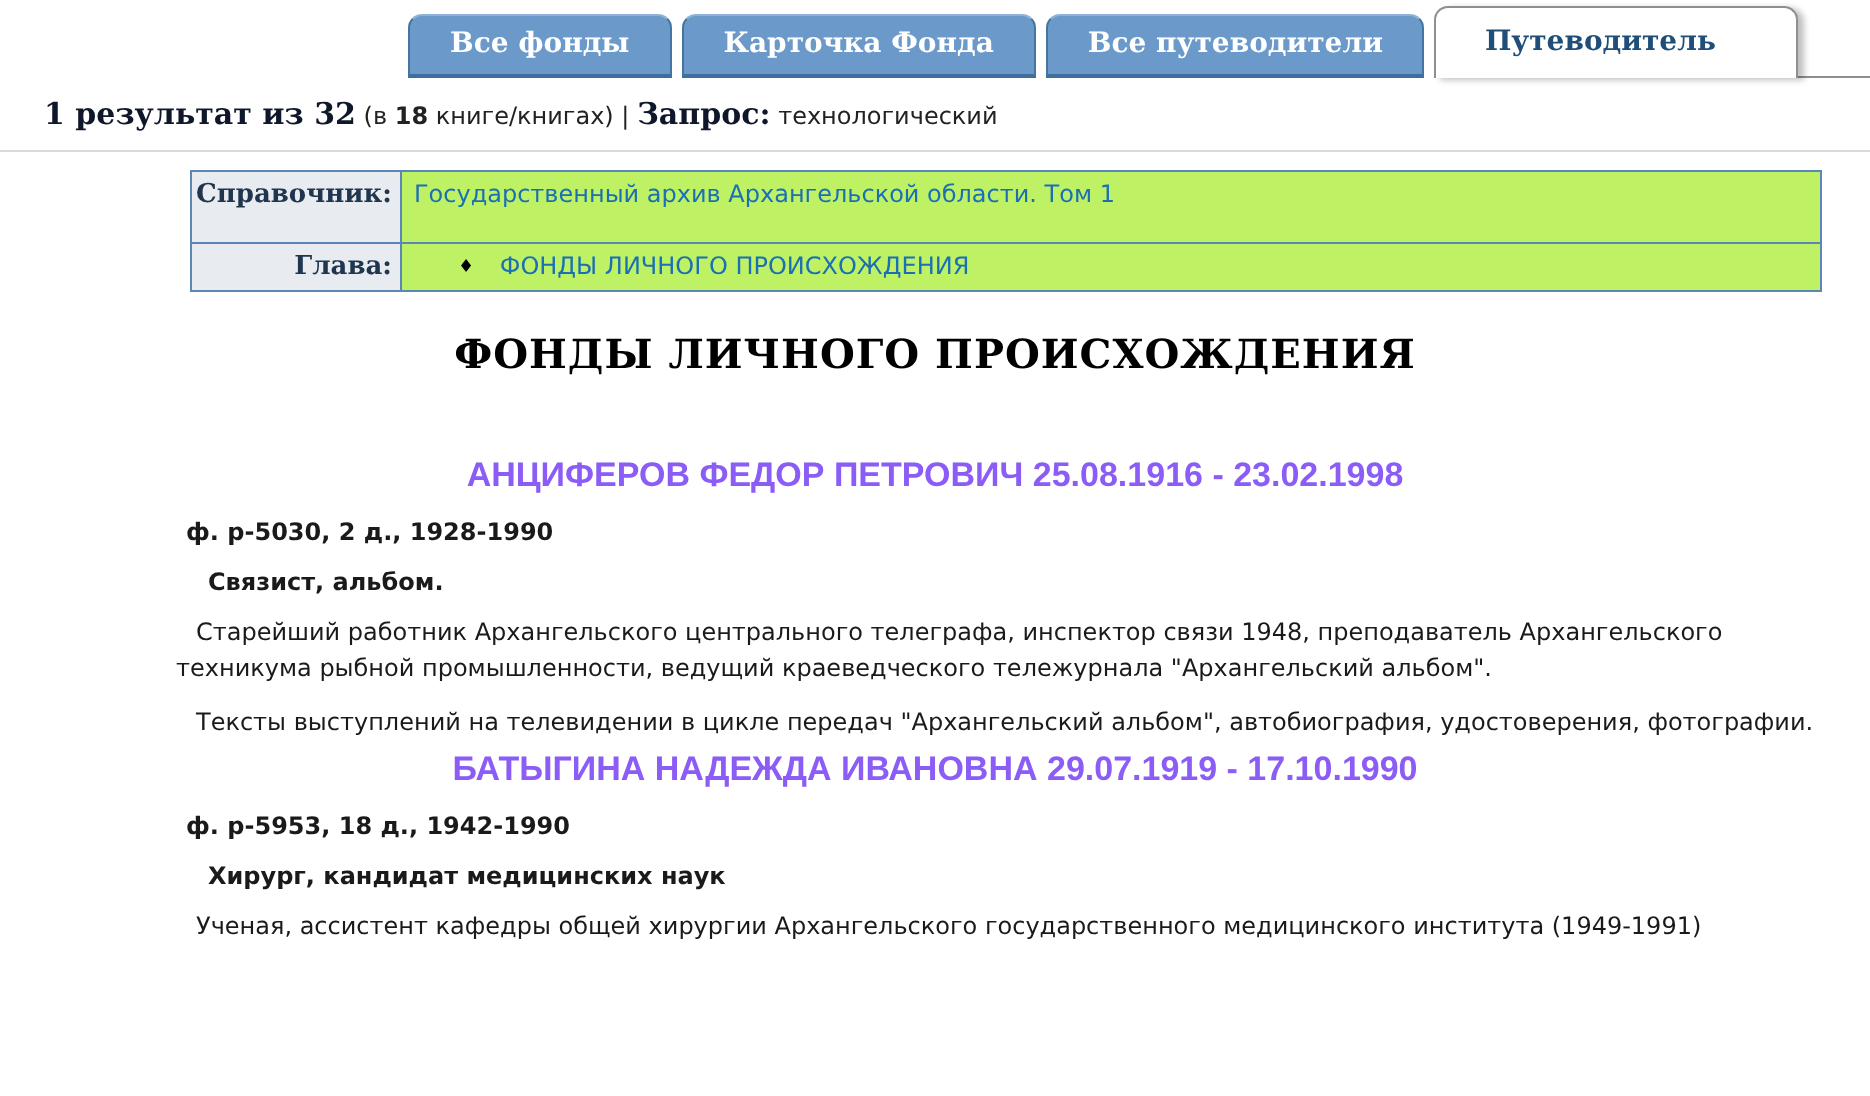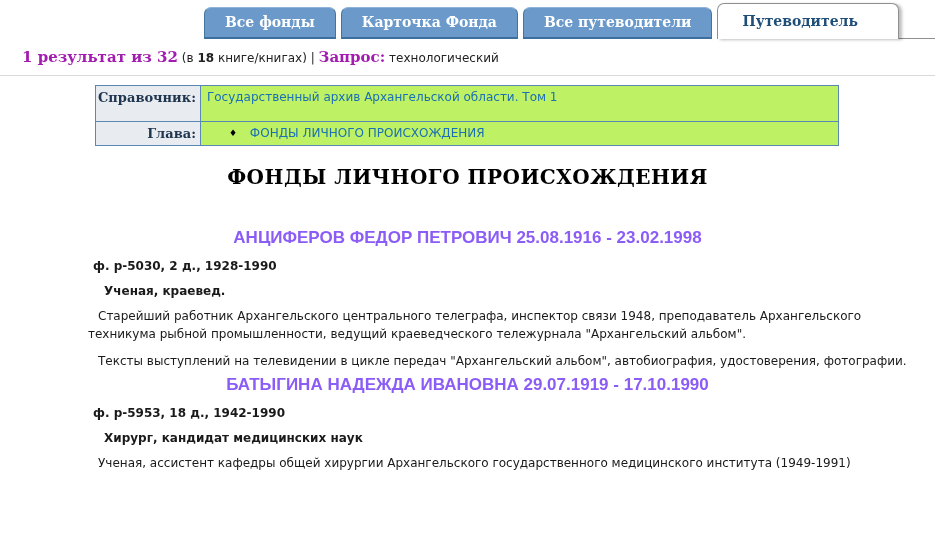--- a/index.html
+++ b/index.html
@@ -23,37 +23,37 @@
     position: relative; z-index: 2;
   }
   .tab-rule { flex: 1 1 auto; align-self: stretch; border-bottom: 1px solid #8f8f8f; }
 
   
   .results-bar {
     height: 37px; display: flex; align-items: center; justify-content: space-between;
     padding: 0 6px 0 22px; border-bottom: 1px solid #d9d9d9;
   }
   .results-left { font-size: 12px; color: #222; white-space: nowrap; }
-  .serif-blue { font-family: "DejaVu Serif", serif; font-weight: bold; font-size: 15px; color: #a21caf; }
+  .serif-blue { font-family: "DejaVu Serif", serif; font-weight: bold; font-size: 15px; color: #0f172a; }
   .books-num { font-weight: bold; }
   .results-right { display: flex; align-items: center; white-space: nowrap; }
   .back-link { color: #39679c; font-size: 13px; cursor: pointer; }
   .back-sep { color: #39679c; font-size: 14px; margin: 0 10px 0 8px; }
   .go-button {
     width: 21px; height: 21px; border-radius: 50%; background: #2d6497;
     display: inline-flex; align-items: center; justify-content: center; cursor: pointer;
   }
   .go-button .tri {
     width: 0; height: 0; margin-left: 2px;
     border-top: 5px solid transparent; border-bottom: 5px solid transparent;
     border-left: 8px solid #fff;
   }
 
   
-  .info-table { margin: 9px 0 0 95px; border-collapse: collapse; width: 744px; }
+  .info-table { margin: 9px 0 0 95px; border-collapse: collapse; width: 816px; }
   .info-table td { border: 1px solid #5b87b5; vertical-align: top; }
   .info-label {
     width: 98px; background: #e8ecf1; text-align: right; padding: 4px 4px 4px 2px;
     font-family: "DejaVu Serif", serif; font-weight: bold; font-size: 13px; color: #20364f;
   }
   .info-value { background: #bef264; padding: 4px 6px; font-size: 12px; }
   .row-tall .info-value, .row-tall .info-label { height: 36px; }
   .row-short .info-value { padding-left: 28px; margin-top: 14px; }
   .doc-link { color: #1a6fb5; text-decoration: none; cursor: pointer; }
   .bullet { color: #000; font-size: 9px; margin-right: 9px; vertical-align: 1px; }
@@ -113,21 +113,21 @@
     </td>
   </tr>
 </tbody>
   </table>
 
 <div class="doc">
   <div class="chapter-title">ФОНДЫ ЛИЧНОГО ПРОИСХОЖДЕНИЯ</div>
 
   <div class="entry-heading">АНЦИФЕРОВ ФЕДОР ПЕТРОВИЧ 25.08.1916 - 23.02.1998</div>
   <div class="fund-line">ф. р-5030, 2 д., 1928-1990</div>
-  <div class="occupation">Ученая, краевед.</div>
+  <div class="occupation">Связист, альбом.</div>
   <div class="body-text">Старейший работник Архангельского центрального телеграфа, инспектор связи 1948, преподаватель Архангельского техникума рыбной промышленности, ведущий краеведческого тележурнала "Архангельский альбом".</div>
   <div class="body-text">Тексты выступлений на телевидении в цикле передач "Архангельский альбом", автобиография, удостоверения, фотографии.</div>
 
   <div class="entry-heading second">БАТЫГИНА НАДЕЖДА ИВАНОВНА 29.07.1919 - 17.10.1990</div>
   <div class="fund-line">ф. р-5953, 18 д., 1942-1990</div>
   <div class="occupation">Хирург, кандидат медицинских наук</div>
   <div class="body-text">Ученая, ассистент кафедры общей хирургии Архангельского государственного медицинского института (1949-1991)</div>
 </div>
 
 </body></html>

